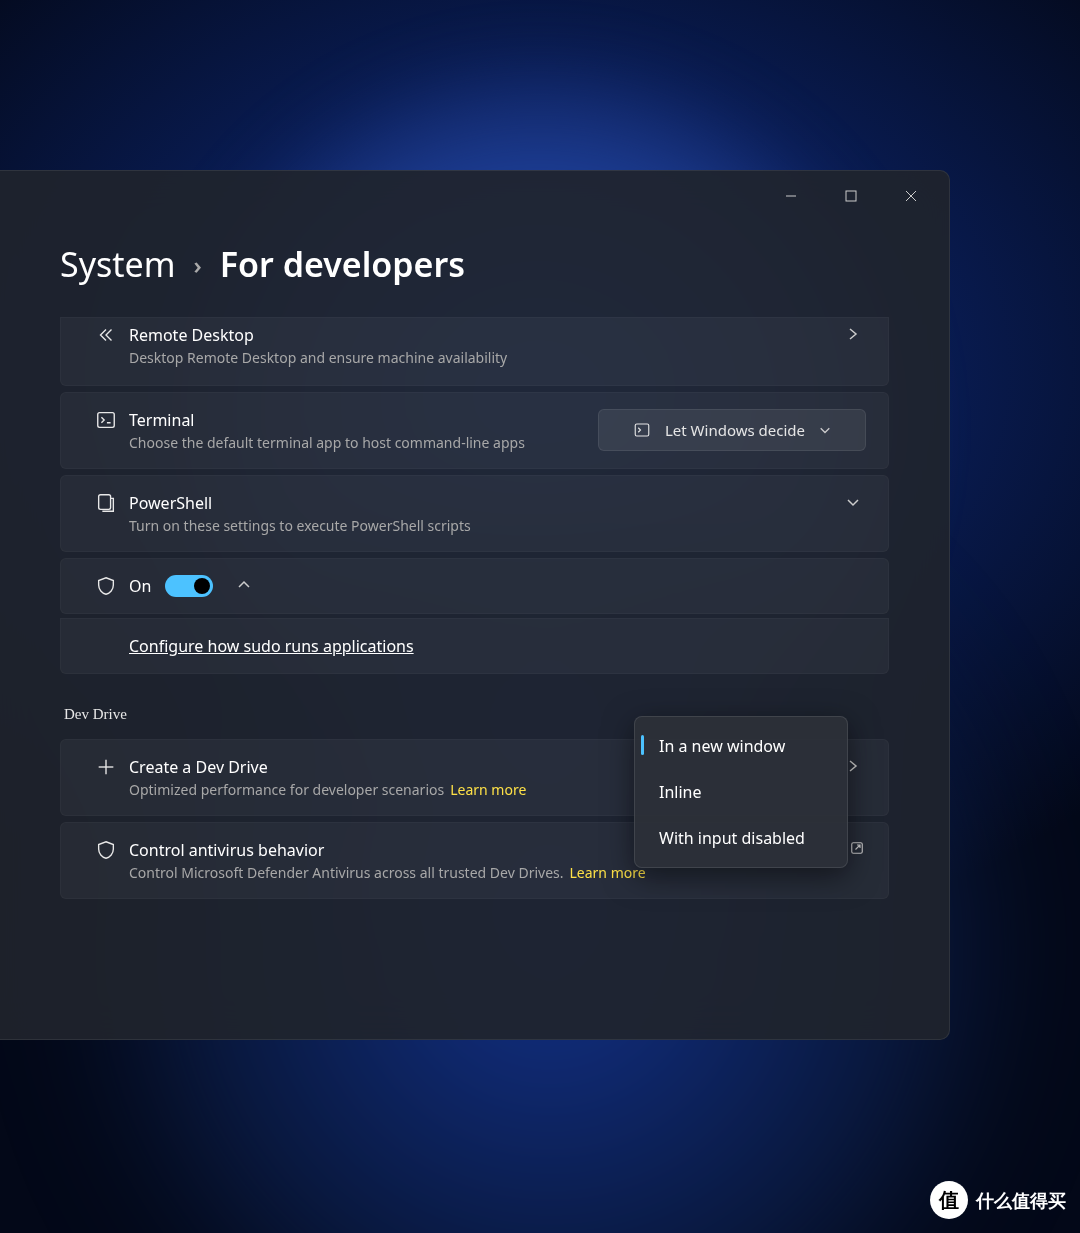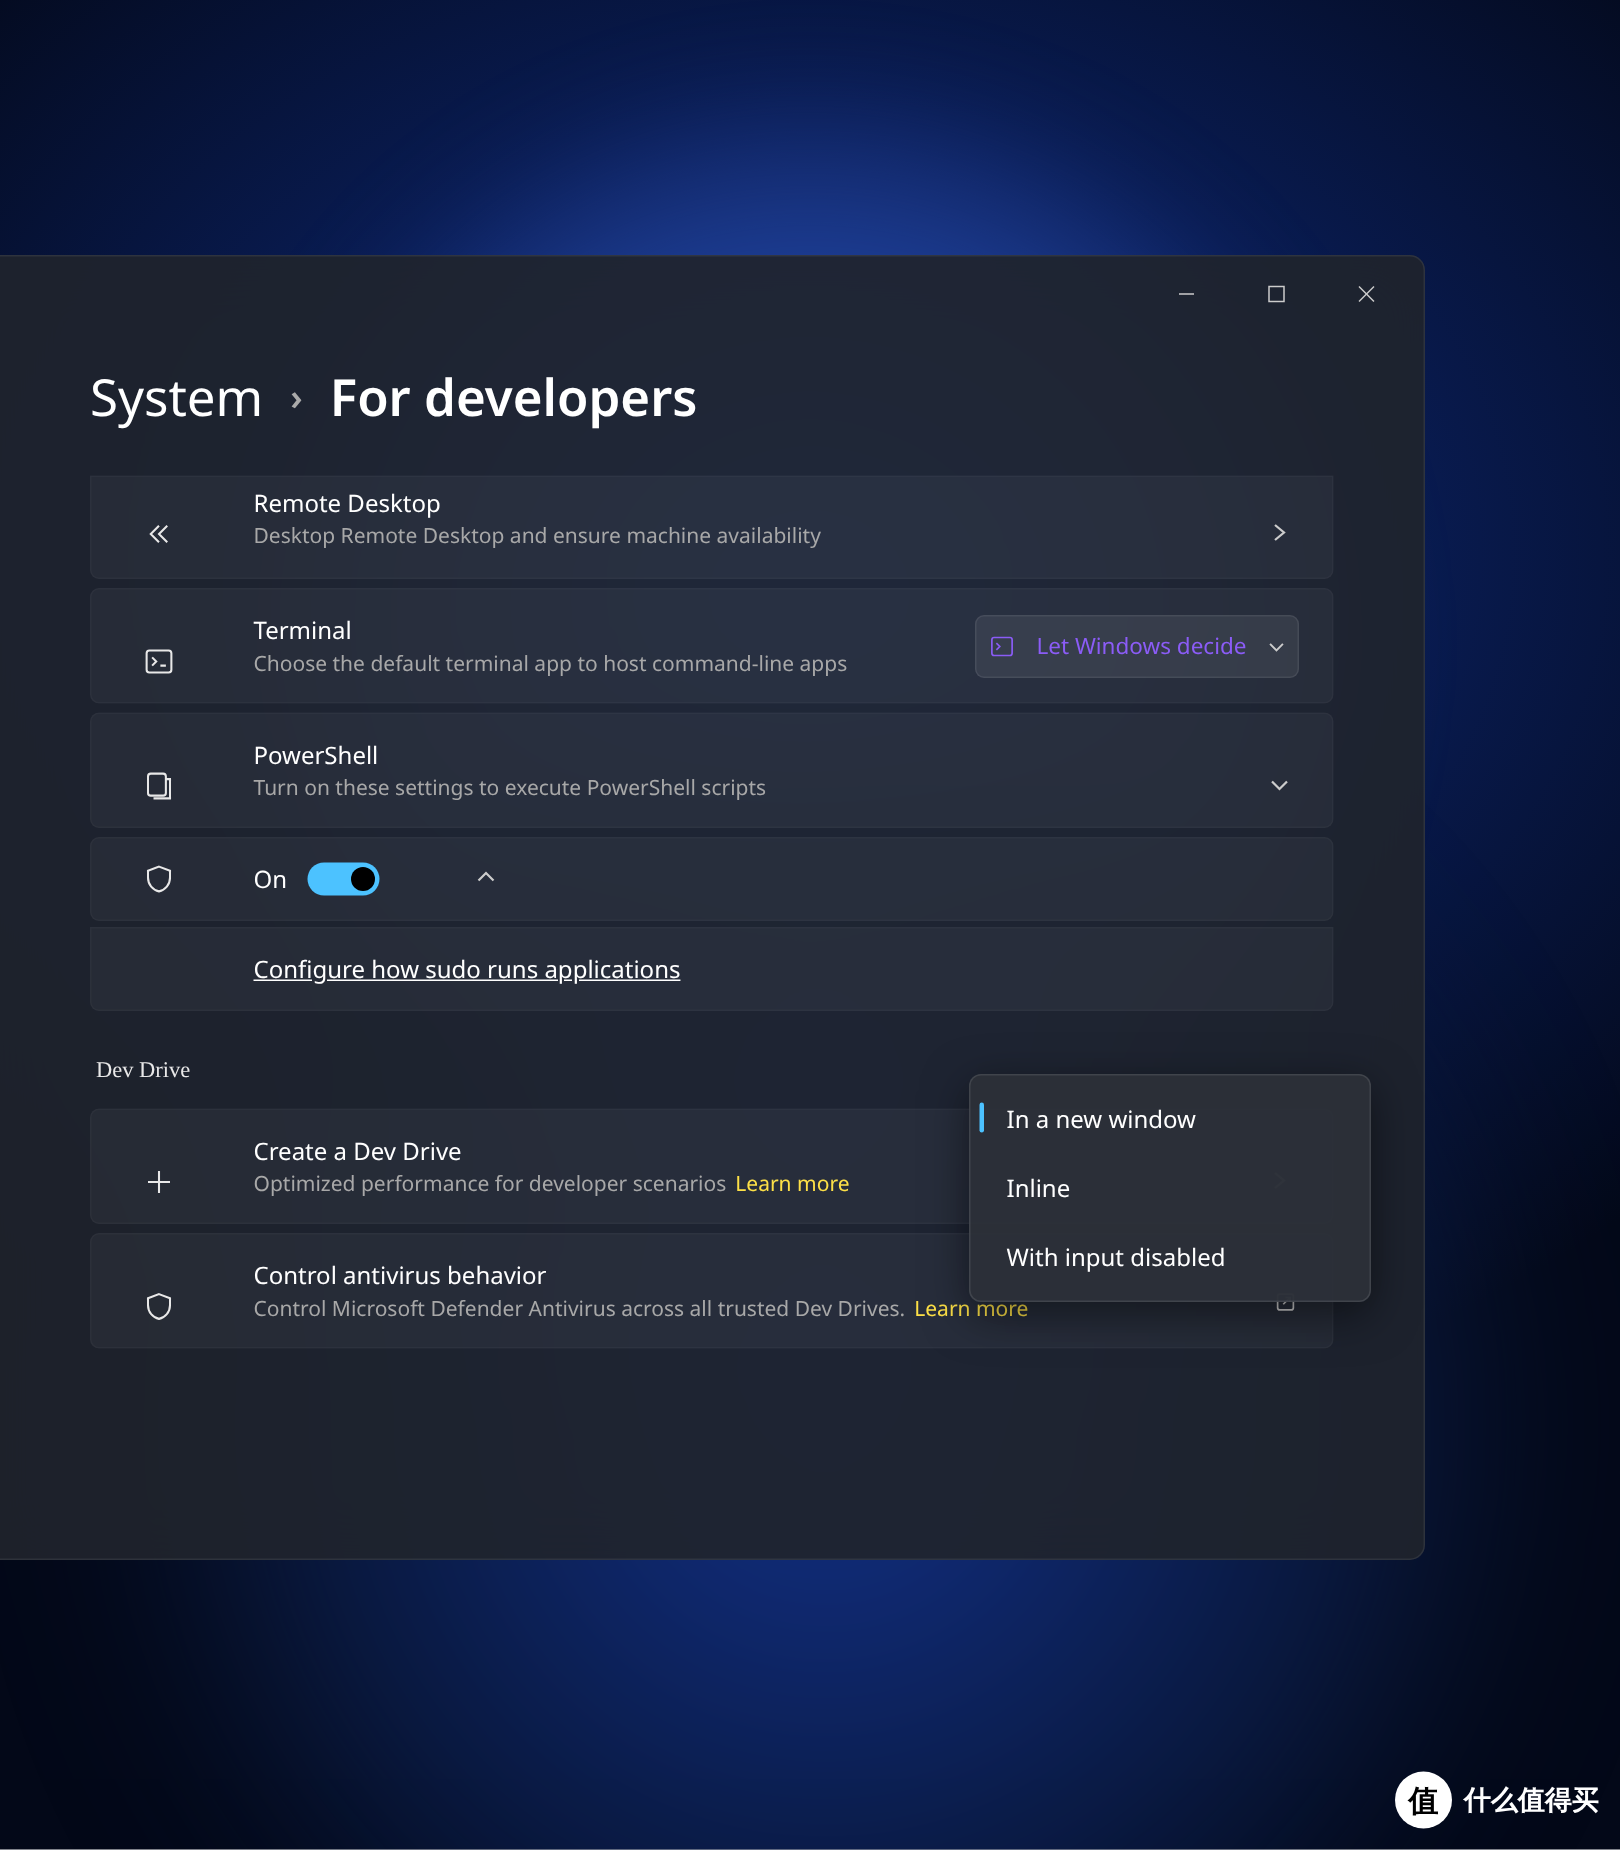--- a/index.html
+++ b/index.html
@@ -27,49 +27,48 @@
 }
 .titlebar { height: 50px; display: flex; justify-content: flex-end; align-items: center; padding-right: 8px; }
 .win-btn { width: 60px; height: 40px; display: flex; align-items: center; justify-content: center; color: #ccc; cursor: pointer; }
 .win-btn svg { width: 14px; height: 14px; }
 .crumbs { padding: 20px 60px 30px; font-size: 34px; font-weight: 600; display: flex; align-items: center; gap: 18px; }
 .crumbs .chev { color: #aaa; font-size: 24px; }
 .crumbs .parent { font-weight: 400; cursor: pointer; }
 .content { padding: 0 60px; display: flex; flex-direction: column; gap: 6px; }
 .card {
   background: rgba(255,255,255,0.045); border-radius: 6px;
-  display: flex; align-items: flex-end; padding: 16px 22px;
+  display: flex; align-items: flex-start; padding: 16px 22px;
   border: 1px solid rgba(255,255,255,0.03);
-  gap: 40px;
 }
 .card.sub { margin-top: -2px; border-radius: 0 0 6px 6px; text-decoration: underline; }
 .card.first-cut { border-radius: 0 0 6px 6px; padding-top: 6px; padding-bottom: 18px; }
 .icon-slot { width: 46px; display: flex; justify-content: center; color: #e8e8e8; flex-shrink: 0; }
 .icon-slot svg { width: 22px; height: 22px; }
 .text-col { flex: 1; }
 .title { font-size: 16px; color: #fff; }
 .desc { font-size: 14px; color: #a8a8a8; margin-top: 2px; }
 .desc a { color: #fde047; text-decoration: none; margin-left: 6px; }
 .chevron { color: #ccc; padding: 0 6px; }
 .chevron svg { width: 14px; height: 14px; }
 .dropdown {
   background: rgba(255,255,255,0.07); border: 1px solid rgba(255,255,255,0.08);
-  border-radius: 6px; padding: 10px 8px; display: flex; align-items: center; gap: 14px;
-  cursor: pointer; color: #8b5cf6; font-size: 15px;
+  border-radius: 6px; padding: 10px 34px; display: flex; align-items: center; gap: 14px;
+  cursor: pointer; color: #e5e5e5; font-size: 15px;
 }
 .dropdown svg.pre { width: 18px; height: 18px; }
 .dropdown svg.post { width: 12px; height: 12px; color: #ccc; }
 .toggle-wrap { display: flex; align-items: center; gap: 14px; margin-right: 18px; }
 .toggle { width: 48px; height: 22px; background: #4cc2ff; border-radius: 11px; position: relative; cursor: pointer; }
 .toggle::after { content: ""; position: absolute; width: 16px; height: 16px; background: #000; border-radius: 50%; top: 3px; right: 3px; }
 .section-label { font-size: 15px; color: #e8e8e8; padding: 26px 4px 10px; font-weight: 500; font-family: Liberation Serif, serif; }
 .menu {
-  position: absolute; top: 545px; left: 634px; width: 268px;
+  position: absolute; top: 545px; left: 634px; width: 214px;
   background: rgba(44,48,56,0.98); border: 1px solid rgba(255,255,255,0.1);
-  border-radius: 8px; padding: 6px 0; box-shadow: 0 8px 30px rgba(0,0,0,0.5); margin-left: 12px;
+  border-radius: 8px; padding: 6px 0; box-shadow: 0 8px 30px rgba(0,0,0,0.5);
 }
 .menu-item { padding: 12px 24px; font-size: 16px; cursor: pointer; position: relative; }
 .menu-item.selected::before {
   content: ""; position: absolute; left: 6px; top: 12px; width: 3px; height: 20px;
   background: #4cc2ff; border-radius: 2px;
 }
 .ext-icon { color: #ccc; }
 .ext-icon svg { width: 18px; height: 18px; }
 .watermark {
   position: absolute; right: 14px; bottom: 14px; display: flex; align-items: center; gap: 8px;

